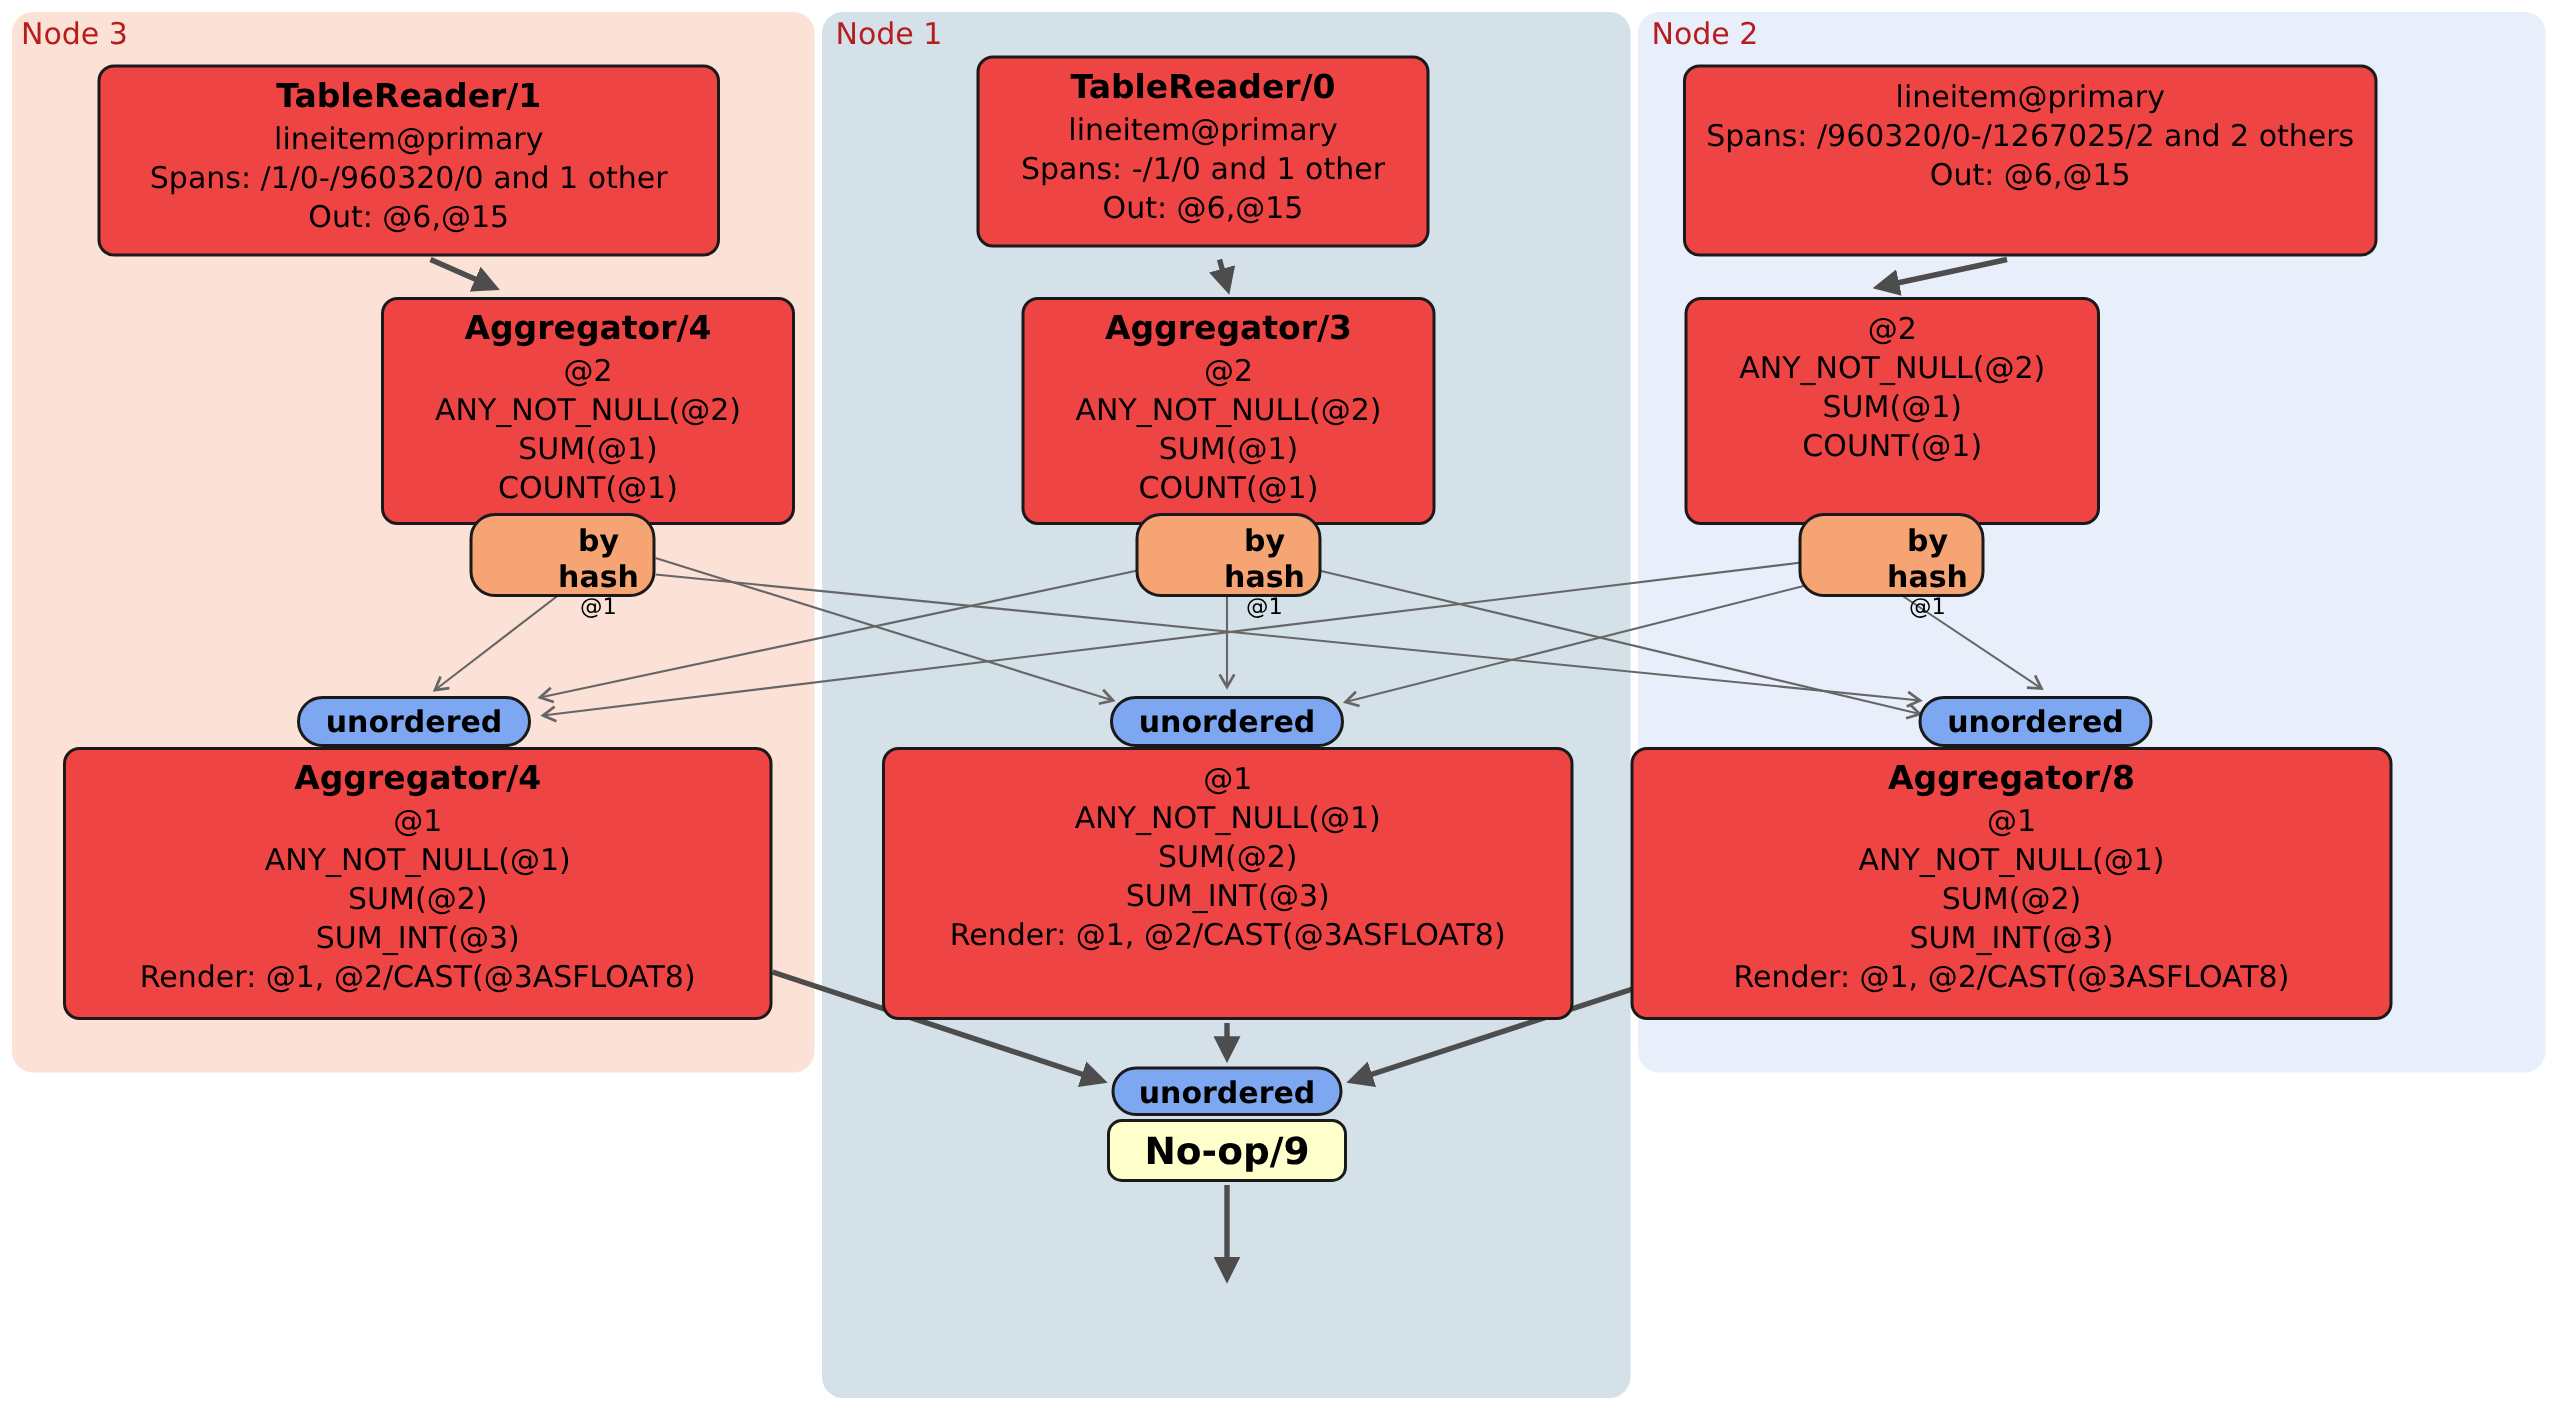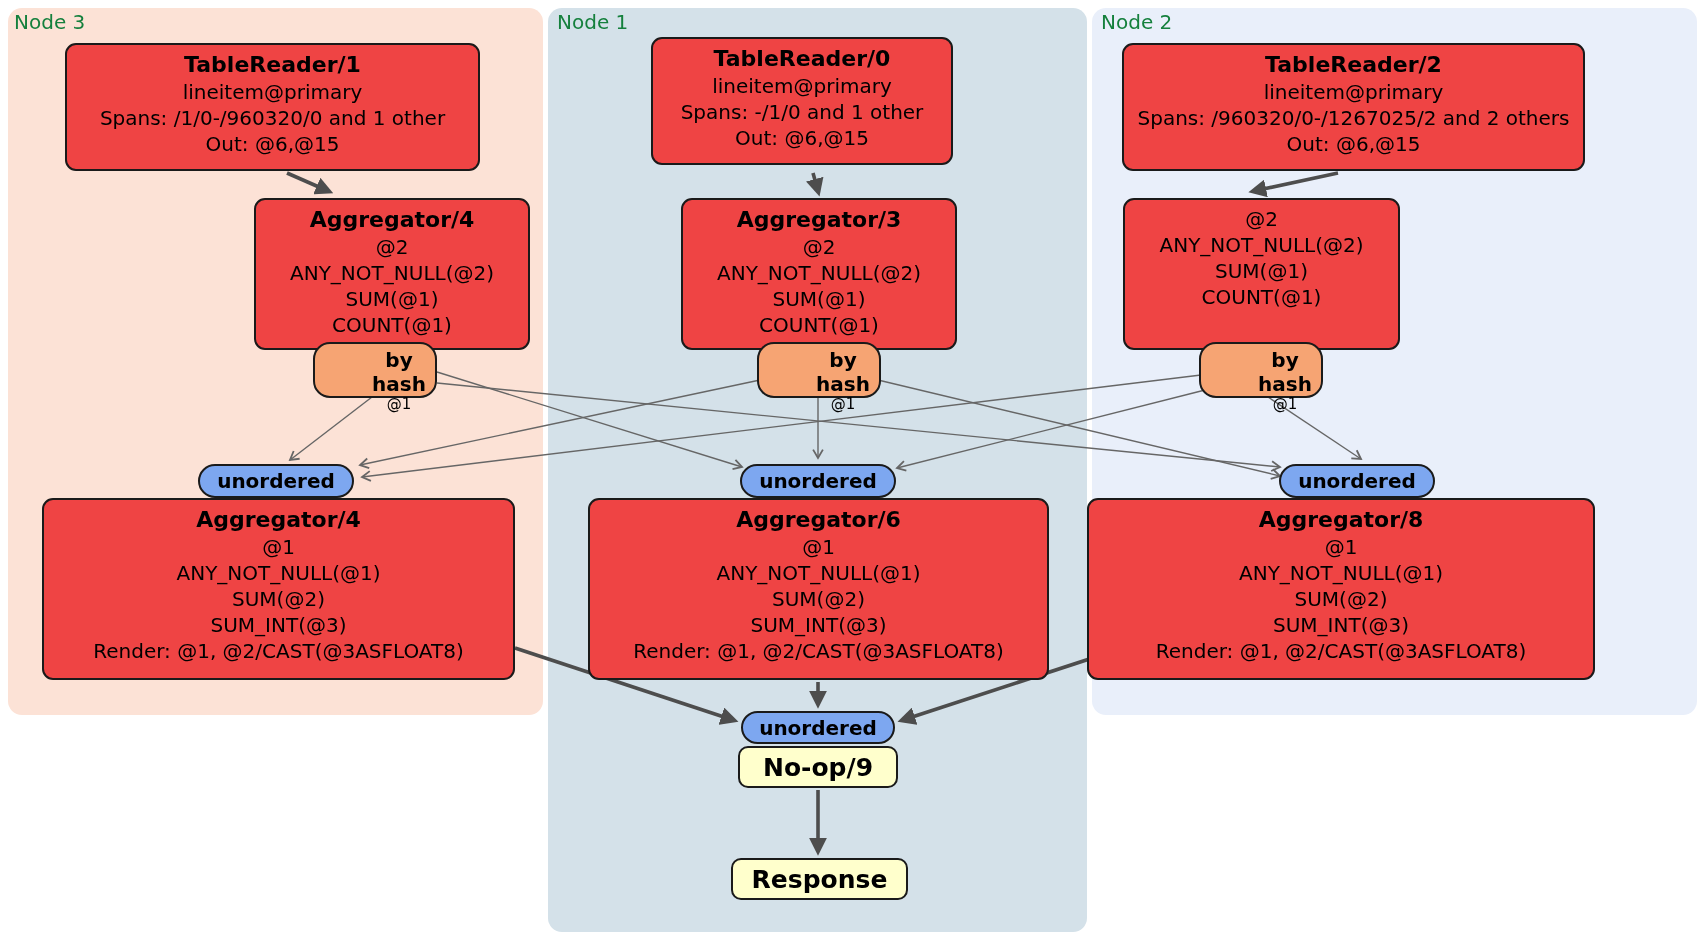--- a/index.html
+++ b/index.html
@@ -1,19 +1,19 @@
 <!DOCTYPE html>
 <html><head>
 <meta charset="utf-8">
 <style>
   html,body{margin:0;padding:0;background:#ffffff;}
   #stage{position:relative;width:1708px;height:940px;background:#ffffff;overflow:hidden;
          font-family:"DejaVu Sans","Liberation Sans",sans-serif;color:#000;}
   .panel{position:absolute;border-radius:14px;}
-  .panel-label{position:absolute;font-size:20px;line-height:22px;color:#15803d;}
+  .panel-label{position:absolute;font-size:20px;line-height:22px;color:#b91c1c;}
   .edges{position:absolute;left:0;top:0;}
   .box{position:absolute;background:#ef4444;border:2px solid #1a1a1a;border-radius:11px;
        text-align:center;box-sizing:border-box;padding-top:6px;}
   .box .title{font-weight:bold;font-size:22px;line-height:28px;white-space:nowrap;}
   .box .line{font-size:20px;line-height:26px;white-space:nowrap;}
   .simplebox{position:absolute;background:#ffffcc;border:2px solid #1a1a1a;border-radius:10px;
        text-align:center;box-sizing:border-box;display:flex;align-items:center;justify-content:center;
        font-weight:bold;font-size:25px;}
   .router{position:absolute;background:#f6a473;border:2px solid #1a1a1a;border-radius:17px;
        text-align:center;box-sizing:border-box;padding-top:4px;padding-left:48px;}
@@ -76,21 +76,20 @@
   </div>
 
   <div class="box" style="left:651px;top:37px;width:302px;height:128px;">
     <div class="title">TableReader/0</div>
     <div class="line">lineitem@primary</div>
     <div class="line">Spans: -/1/0 and 1 other</div>
     <div class="line">Out: @6,@15</div>
   </div>
 
   <div class="box" style="left:1122px;top:43px;width:463px;height:128px;">
-    <div class="title">TableReader/2</div>
     <div class="line">lineitem@primary</div>
     <div class="line">Spans: /960320/0-/1267025/2 and 2 others</div>
     <div class="line">Out: @6,@15</div>
   </div>
 
   <div class="box" style="left:237px;top:198px;width:276px;height:152px;margin-left:17px;">
     <div class="title">Aggregator/4</div>
     <div class="line">@2</div>
     <div class="line">ANY_NOT_NULL(@2)</div>
     <div class="line">SUM(@1)</div>
@@ -132,36 +131,34 @@
   <div class="box" style="left:42px;top:498px;width:473px;height:182px;">
     <div class="title">Aggregator/4</div>
     <div class="line">@1</div>
     <div class="line">ANY_NOT_NULL(@1)</div>
     <div class="line">SUM(@2)</div>
     <div class="line">SUM_INT(@3)</div>
     <div class="line">Render: @1, @2/CAST(@3ASFLOAT8)</div>
   </div>
 
   <div class="box" style="left:588px;top:498px;width:461px;height:182px;">
-    <div class="title">Aggregator/6</div>
     <div class="line">@1</div>
     <div class="line">ANY_NOT_NULL(@1)</div>
     <div class="line">SUM(@2)</div>
     <div class="line">SUM_INT(@3)</div>
     <div class="line">Render: @1, @2/CAST(@3ASFLOAT8)</div>
   </div>
 
   <div class="box" style="left:1087px;top:498px;width:508px;height:182px;">
     <div class="title">Aggregator/8</div>
     <div class="line">@1</div>
     <div class="line">ANY_NOT_NULL(@1)</div>
     <div class="line">SUM(@2)</div>
     <div class="line">SUM_INT(@3)</div>
     <div class="line">Render: @1, @2/CAST(@3ASFLOAT8)</div>
   </div>
 
   <div class="sync" style="left:741px;top:711px;width:154px;height:33px;">unordered</div>
 
   <div class="simplebox" style="left:738px;top:746px;width:160px;height:42px;">No-op/9</div>
 
-  <div class="simplebox" style="left:731px;top:858px;width:177px;height:42px;">Response</div>
 
 </div>
 
 </body></html>

